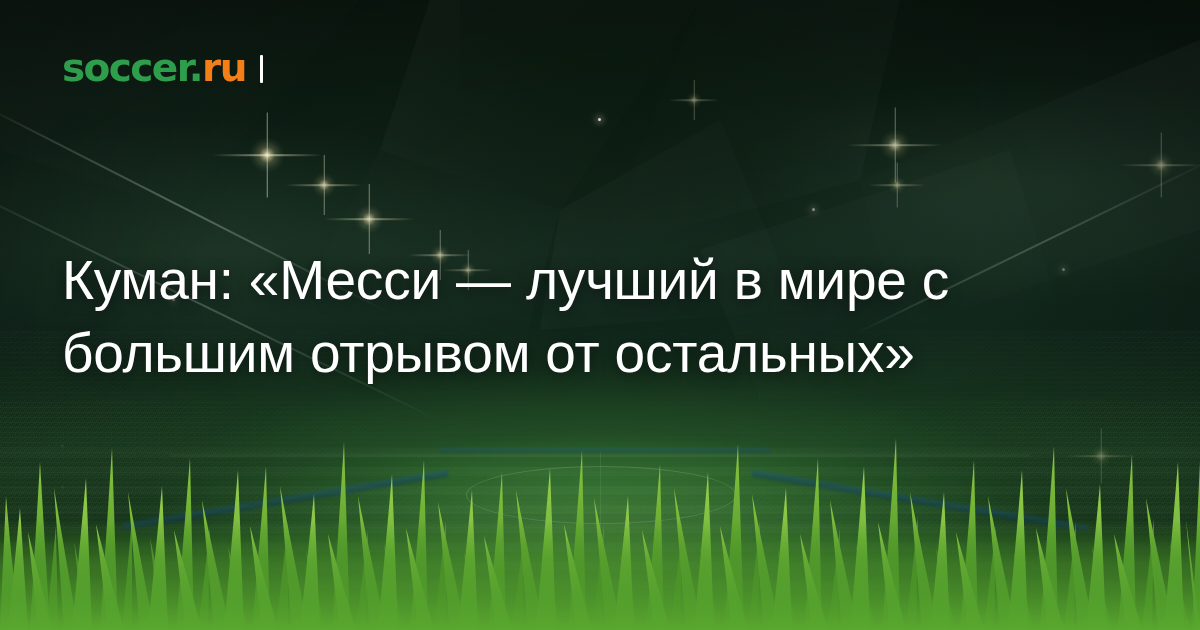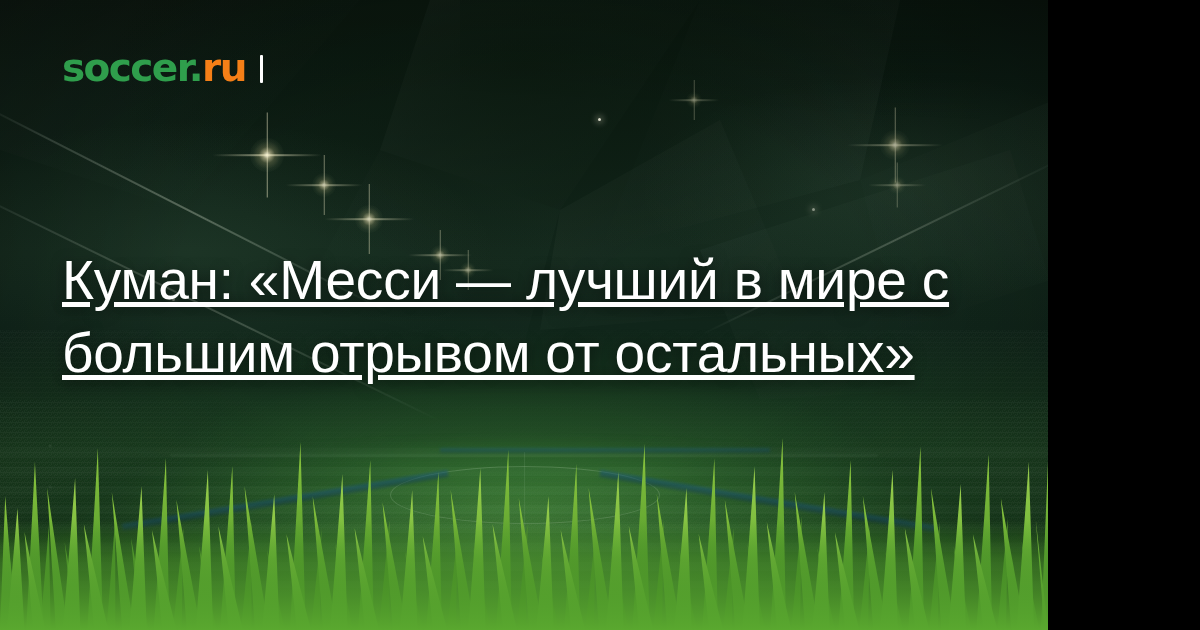--- a/index.html
+++ b/index.html
@@ -7,21 +7,21 @@
     margin: 0;
     padding: 0;
     background: #000;
   }
   body {
     font-family: "Liberation Sans", sans-serif;
   }
 
   #og-card {
     position: relative;
-    width: 1048px;
+    width: 1200px;
     height: 630px;
     overflow: hidden;
     background: #0b170f;
     -webkit-font-smoothing: antialiased;
   }
 
   
   .bg-layer {
     position: absolute;
     inset: 0;
@@ -302,21 +302,20 @@
     top: 244px;
     width: 1010px;
     margin: 0;
     font-family: "Liberation Sans", sans-serif;
     font-weight: 400;
     font-size: 55px;
     line-height: 73px;
     color: #ffffff;
     letter-spacing: -0.2px;
     text-shadow: 0 2px 14px rgba(0,0,0,0.55);
-    text-decoration: underline;
   }
 </style>
 </head>
 <body>
 
 <div id="og-card">
 
   <div class="bg-layer bg-base"></div>
 
   <div class="bg-layer bg-facets">

